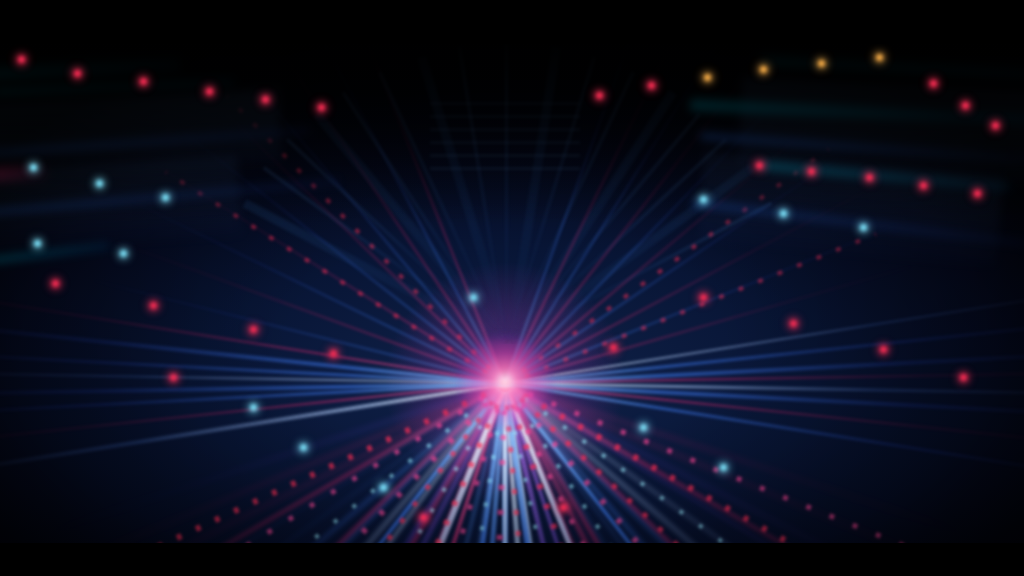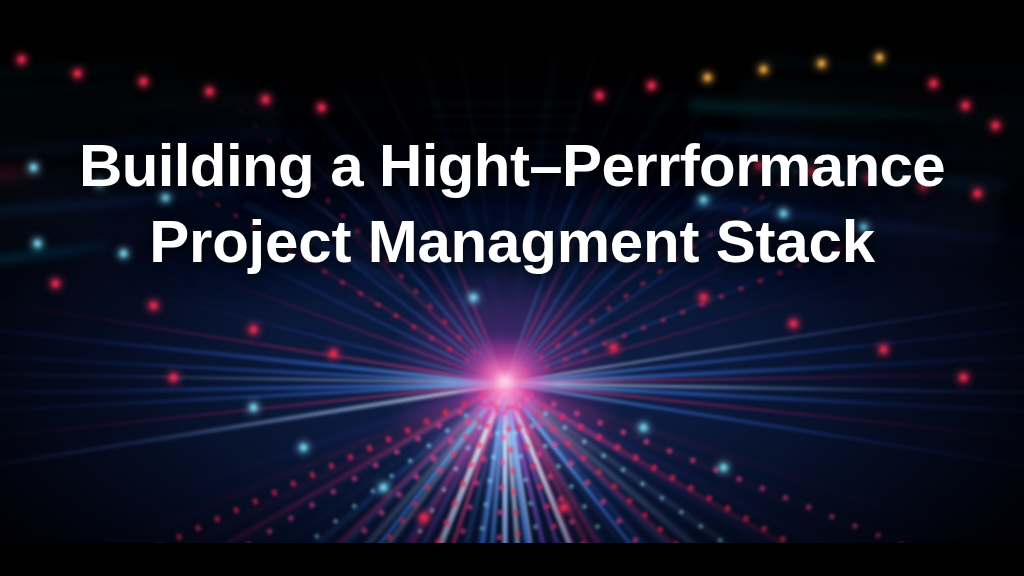--- a/index.html
+++ b/index.html
@@ -380,18 +380,14 @@
         <div class="led r" style="left: 420px; top: 470px;"></div>
         <div class="led r" style="left: 560px; top: 460px;"></div>
         <div class="led r" style="left: 610px; top: 300px;"></div>
         <div class="led c" style="left: 470px; top: 250px;"></div>
       </div>
   </div>
 
   <div class="bar bar-top"></div>
   <div class="bar bar-bottom"></div>
 
-  <div class="headline">
-    <div class="l1">Building a Hight–Perrformance</div>
-    <div class="l2">Project Managment Stack</div>
-  </div>
 
 </div>
 
 </body></html>

